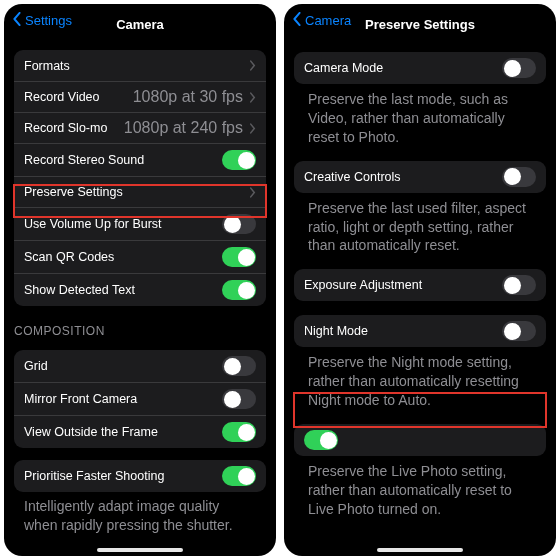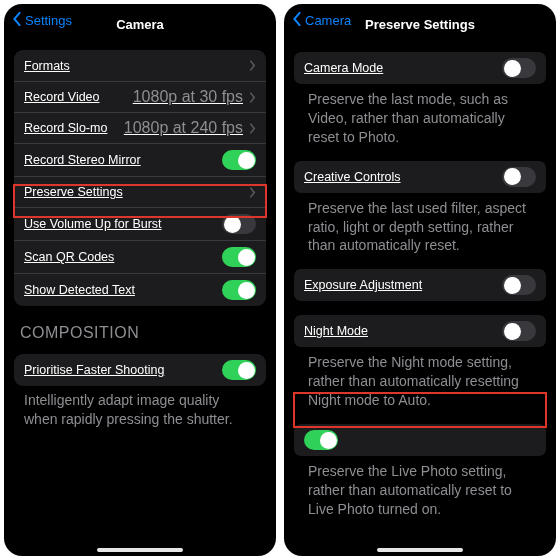--- a/index.html
+++ b/index.html
@@ -4,37 +4,37 @@
 <style>
   * { box-sizing: border-box; margin: 0; padding: 0; }
   html, body { width: 560px; height: 560px; background: #fff; font-family: -apple-system, "Helvetica Neue", Arial, sans-serif; }
   .stage { display: flex; gap: 8px; padding: 4px; background: #fff; }
   .phone { width: 272px; height: 552px; background: #000; border-radius: 18px; overflow: hidden; position: relative; color: #fff; font-size: 12px; }
   .nav { height: 34px; display: flex; align-items: center; justify-content: center; position: relative; padding-top: 6px; }
   .nav-title { font-weight: 600; font-size: 13px; }
   .nav-back { position: absolute; left: 8px; top: 8px; display: flex; align-items: center; color: #0a84ff; font-size: 13px; }
   .nav-back svg { width: 10px; height: 14px; margin-right: 3px; }
   .scroll { height: calc(100% - 34px); overflow: hidden; padding: 0 10px 0 10px; }
-  .group { background: #1c1c1e; border-radius: 9px; margin: 12px 0 0 0; overflow: hidden; text-decoration: underline; }
-  .section-h { color: #8e8e93; font-size: 16px; letter-spacing: 0.5px; margin: 18px 4px 4px 6px; text-transform: uppercase; }
+  .group { background: #1c1c1e; border-radius: 9px; margin: 12px 0 0 0; overflow: hidden; }
+  .section-h { color: #8e8e93; font-size: 12px; letter-spacing: 0.5px; margin: 18px 4px 4px 0; text-transform: uppercase; }
   .row { display: flex; align-items: center; min-height: 31px; padding: 6px 10px; border-top: 0.5px solid #3a3a3c; position: relative; }
   .row:first-child { border-top: none; }
   .row .label { flex: 1; color: #fff; font-size: 12.5px; }
   .row .detail { color: #8e8e93; font-size: 16px; margin-right: 6px; }
   .chev { color: #5a5a5e; }
   .chev svg { width: 7px; height: 11px; display: block; }
   .toggle { width: 34px; height: 20px; border-radius: 10px; position: relative; background: #39393d; flex-shrink: 0; }
   .toggle.on { background: #30d158; }
   .toggle .knob { position: absolute; width: 17px; height: 17px; background: #fff; border-radius: 50%; top: 1.5px; left: 1.5px; transition: none; }
   .toggle.on .knob { left: 15.5px; }
   .foot { color: #8e8e93; font-size: 14px; line-height: 1.35; padding: 5px 10px 0 10px; }
   .hl { position: absolute; border: 2px solid #e0352b; pointer-events: none; }
   .home-ind { position: absolute; bottom: 4px; left: 50%; transform: translateX(-50%); width: 86px; height: 4px; border-radius: 2px; background: #fff; opacity: 0.9; }
   
-  .phone2 .group { margin-top: 14px; border-radius: 7px; }
+  .phone2 .group { margin-top: 14px; }
   .phone2 .foot { padding: 6px 14px 0 14px; }
 </style>
 </head>
 <body>
 
 <div class="stage">
 
   <div class="phone">
     <div class="nav">
       <div class="nav-back">
@@ -70,21 +70,21 @@
         <div class="row">
           <span class="label">Record Slo-mo</span>
           <span class="detail">1080p at 240 fps</span>
           <span class="chev">
               <svg viewBox="0 0 8 12">
                 <path d="M2 1 L6 6 L2 11" stroke="#5a5a5e" stroke-width="1.8" fill="none" stroke-linecap="round"></path>
               </svg>
             </span>
         </div>
         <div class="row">
-          <span class="label">Record Stereo Mirror</span>
+          <span class="label">Record Stereo Sound</span>
           <span class="toggle on">
               <span class="knob"></span>
             </span>
         </div>
         <div class="row">
           <span class="label">Preserve Settings</span>
           <span class="chev">
               <svg viewBox="0 0 8 12">
                 <path d="M2 1 L6 6 L2 11" stroke="#5a5a5e" stroke-width="1.8" fill="none" stroke-linecap="round"></path>
               </svg>
@@ -104,20 +104,40 @@
         </div>
         <div class="row">
           <span class="label">Show Detected Text</span>
           <span class="toggle on">
               <span class="knob"></span>
             </span>
         </div>
       </div>
 
       <div class="section-h">COMPOSITION</div>
+      <div class="group">
+        <div class="row">
+          <span class="label">Grid</span>
+          <span class="toggle">
+              <span class="knob"></span>
+            </span>
+        </div>
+        <div class="row">
+          <span class="label">Mirror Front Camera</span>
+          <span class="toggle">
+              <span class="knob"></span>
+            </span>
+        </div>
+        <div class="row">
+          <span class="label">View Outside the Frame</span>
+          <span class="toggle on">
+              <span class="knob"></span>
+            </span>
+        </div>
+      </div>
 
       <div class="group">
         <div class="row">
           <span class="label">Prioritise Faster Shooting</span>
           <span class="toggle on">
               <span class="knob"></span>
             </span>
         </div>
       </div>
       <div class="foot">Intelligently adapt image quality when rapidly pressing the shutter.</div>

